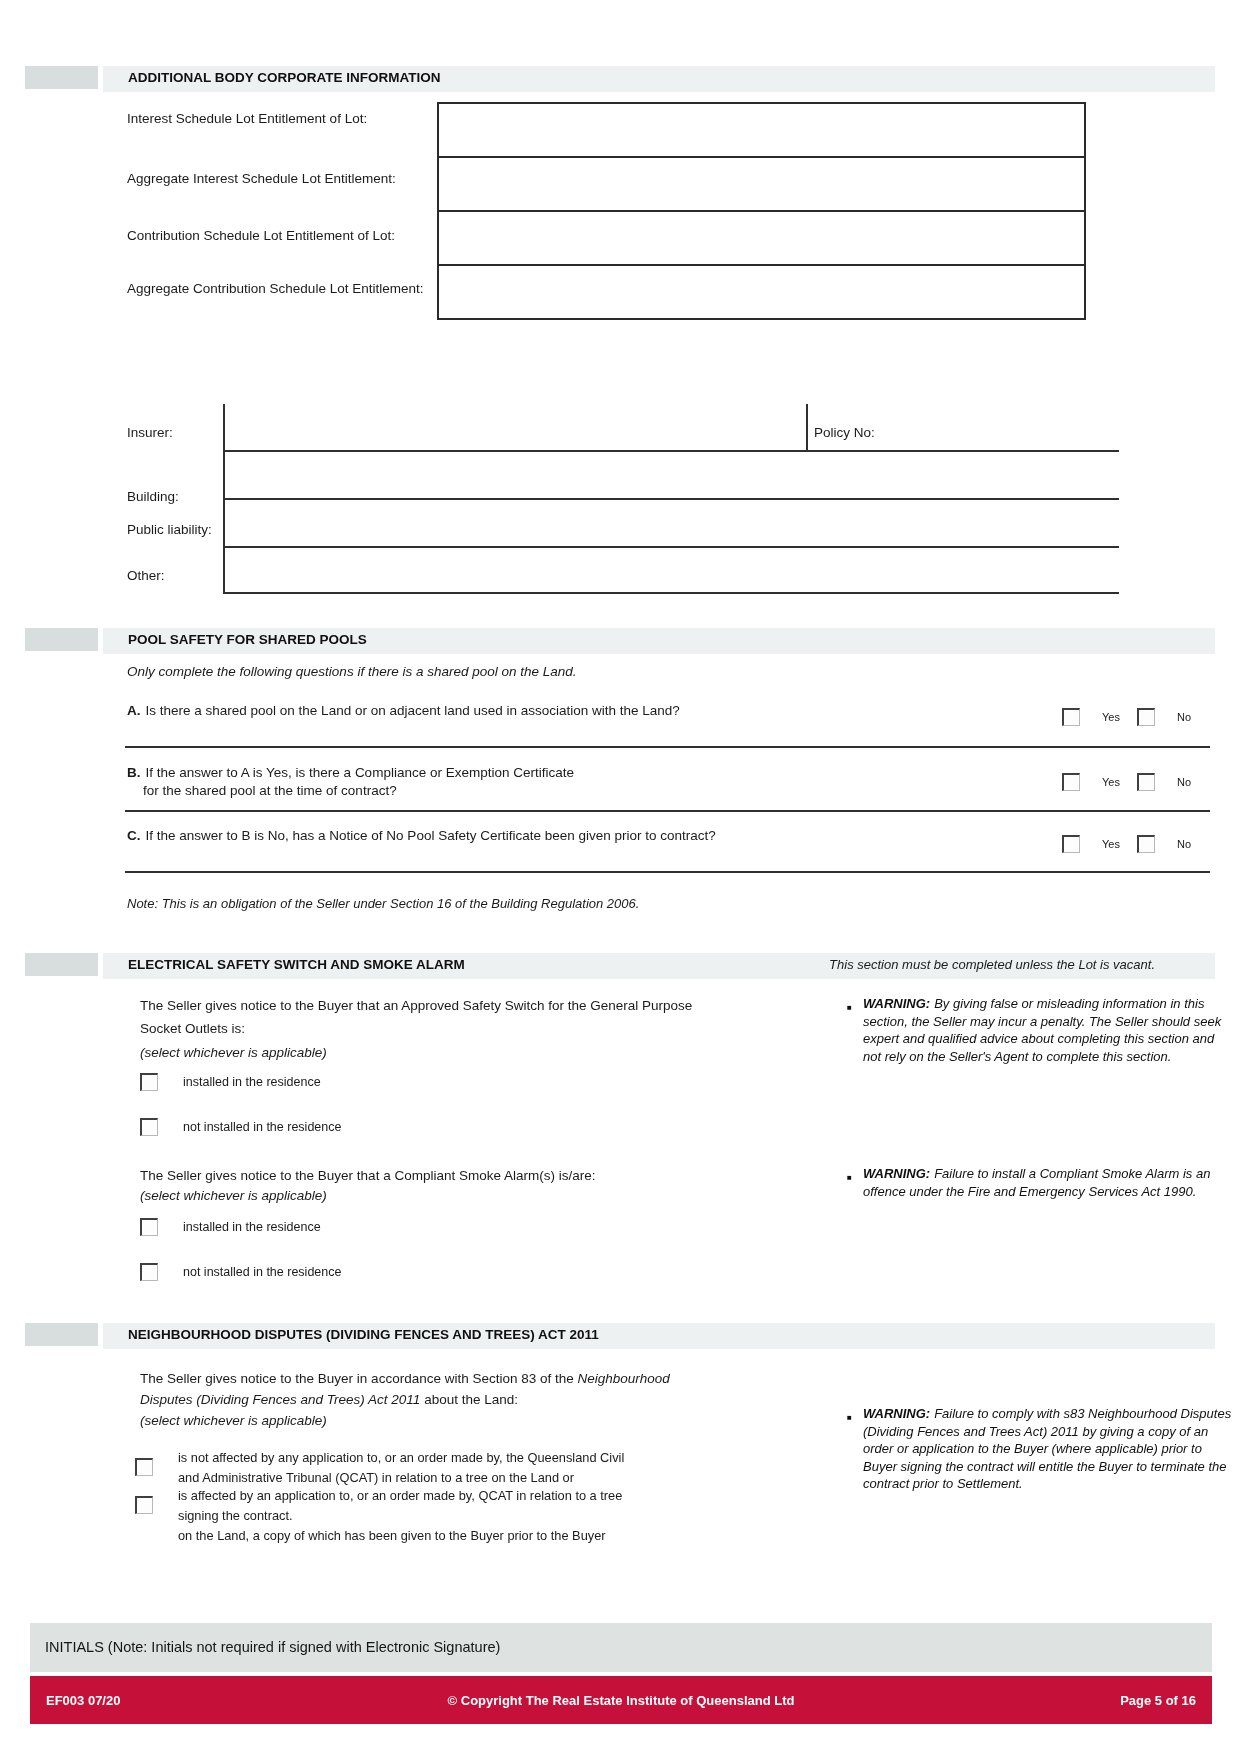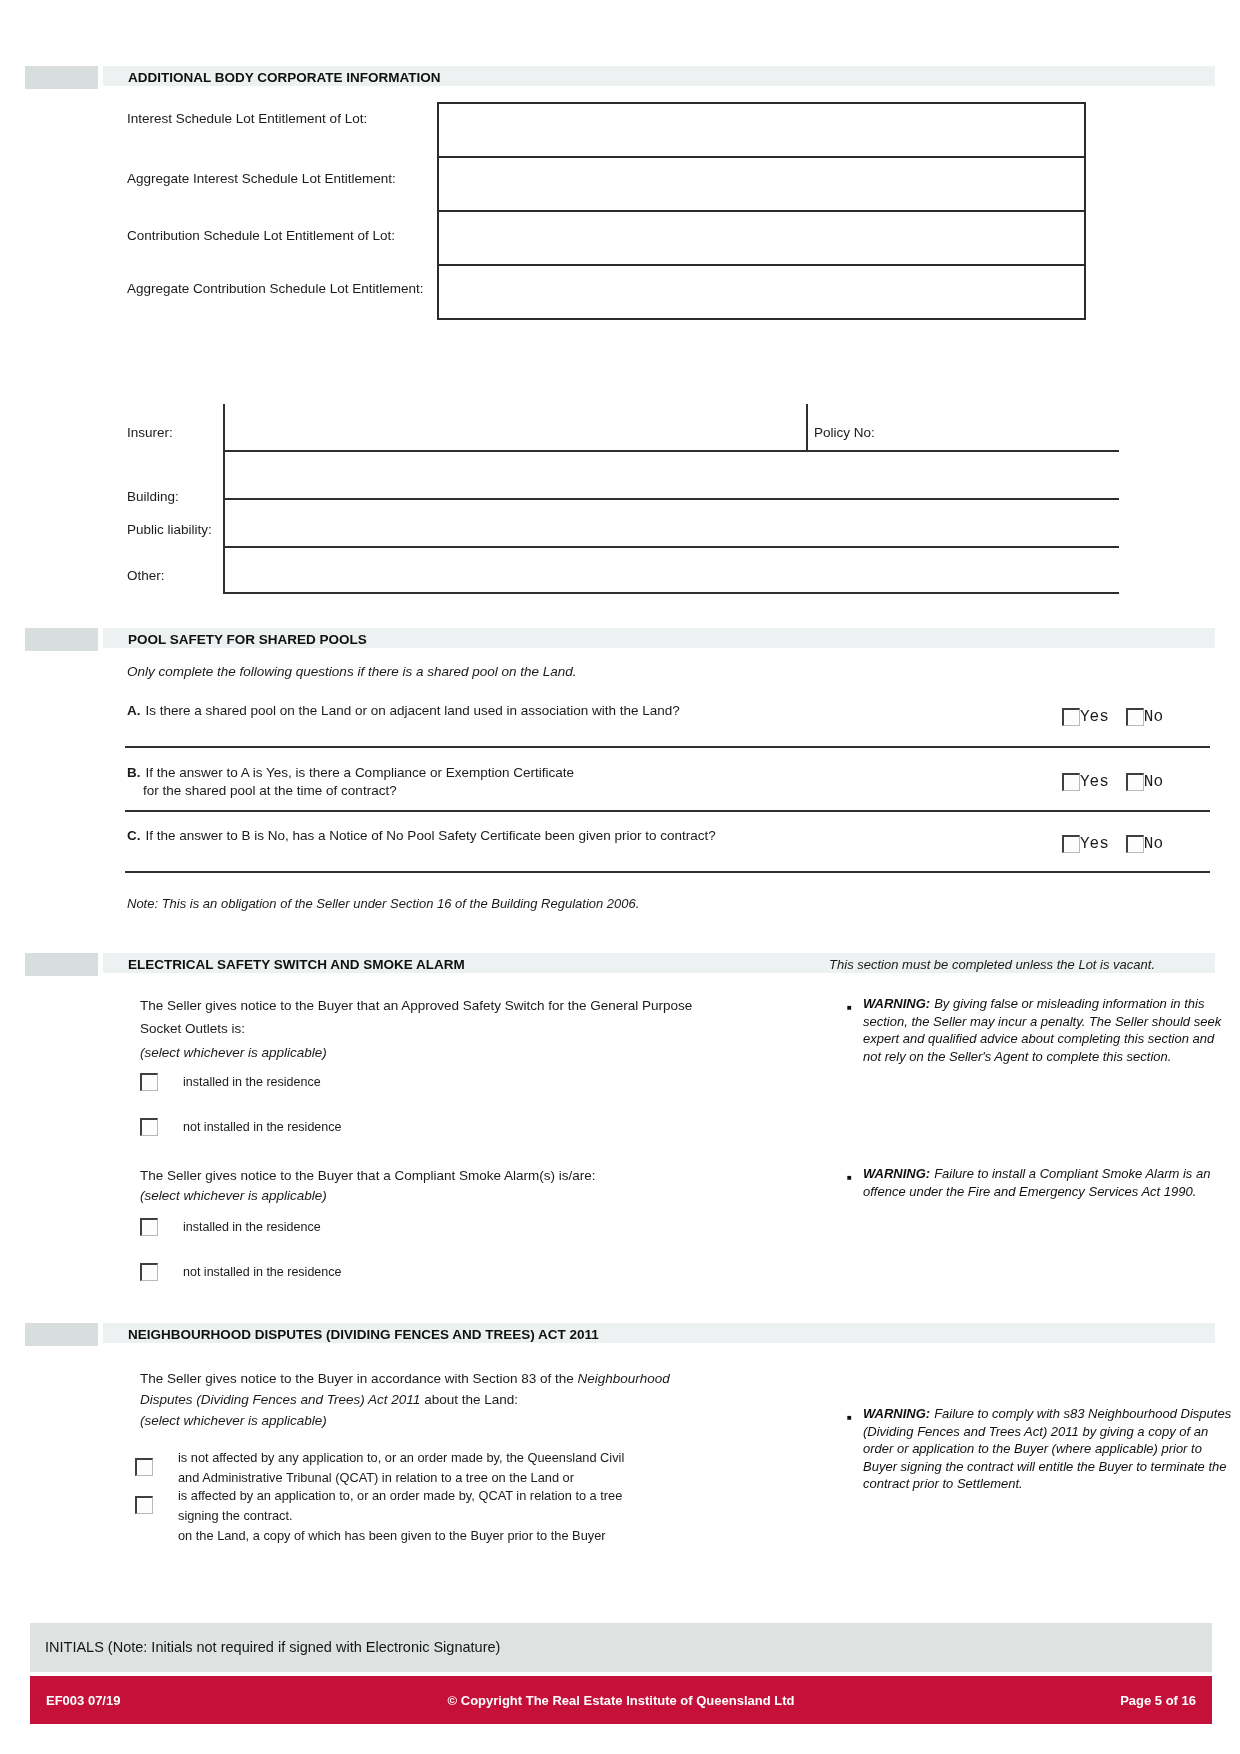--- a/index.html
+++ b/index.html
@@ -3,21 +3,21 @@
 <meta charset="utf-8">
 <style>
   html,body{margin:0;padding:0;background:#f0f0f0;}
   .page{
     position:relative;width:1240px;height:1754px;margin:0 auto;background:#ffffff;
     font-family:"Liberation Sans",sans-serif;color:#1b1b1b;overflow:hidden;
   }
   
   .sec-header{position:absolute;left:25px;width:1190px;height:23px;}
   .sec-tab{position:absolute;left:0;top:0;width:73px;height:23px;background:var(--tab,#d8dedd);}
-  .sec-band{position:absolute;left:78px;top:0;right:0;height:20px;background:var(--band,#eef1f1);}
+  .sec-band{position:absolute;left:78px;top:0;right:0;height:26px;background:var(--band,#eef1f1);}
   .band-title{position:absolute;left:25px;top:0;line-height:23px;font-size:13.5px;font-weight:bold;color:#101010;white-space:nowrap;}
   .band-note{position:absolute;right:60px;top:0;line-height:23px;font-size:13px;font-style:italic;color:#1b1b1b;white-space:nowrap;}
   
   .lbl{position:absolute;font-size:13.5px;line-height:17px;white-space:nowrap;}
   .italic{font-style:italic;}
   .qrow{position:absolute;left:127px;font-size:13.5px;line-height:18px;white-space:nowrap;}
   .qprefix{font-weight:bold;margin-right:5px;}
   .qline2{padding-left:16px;}
   
   .hline{position:absolute;height:2px;background:#2f2f2f;}
@@ -26,21 +26,21 @@
   .boxstack{position:absolute;left:437px;top:102px;width:649px;}
   .fbox{box-sizing:border-box;width:649px;height:56px;border:2px solid #2b2b2b;background:#fff;}
   .fbox + .fbox{margin-top:-2px;}
   
   .cb{
     display:inline-block;box-sizing:border-box;width:18px;height:18px;background:#fdfdfd;
     border:1px solid #b8b8b8;border-top:2px solid #3f3f3f;border-left:2px solid #3f3f3f;
     flex:0 0 auto;
   }
   .yesno{position:absolute;display:flex;align-items:center;}
-  .yesno .ynlabel{font-size:16px;margin-left:0;color:#1b1b1b;font-family:Liberation Mono, monospace;}
+  .yesno .ynlabel{font-size:11px;margin-left:22px;color:#1b1b1b;}
   .yesno .cb-no{margin-left:17px;}
   .optrow{position:absolute;display:flex;align-items:center;gap:16px;}
   .optrow .optlabel{font-size:12.5px;margin-left:9px;white-space:nowrap;}
   
   .warning{position:absolute;font-size:13px;line-height:17.5px;font-style:italic;color:#111;}
   .warning .bullet{position:absolute;left:-16px;top:4px;font-size:8px;font-style:normal;}
   .wprefix{font-weight:bold;margin-right:4px;}
   
   .qcat-text{position:absolute;font-size:12.8px;line-height:20px;}
   .qcat-text div{white-space:nowrap;}
@@ -213,18 +213,18 @@
   <div class="warning" style="left:863px;top:1405px;width:372px;">
     <span class="bullet">■</span>
     <span class="wprefix">WARNING:</span><span>Failure to comply with s83 Neighbourhood Disputes (Dividing Fences and Trees Act) 2011 by giving a copy of an order or application to the Buyer (where applicable) prior to Buyer signing the contract will entitle the Buyer to terminate the contract prior to Settlement.</span>
   </div>
 
   <div class="initials-band">
     <span class="txt">INITIALS (Note: Initials not required if signed with Electronic Signature)</span>
   </div>
 
   <div class="footer-bar">
-    <span>EF003 07/19</span>
+    <span>EF003 07/20</span>
     <span class="footer-center">© Copyright The Real Estate Institute of Queensland Ltd</span>
     <span>Page 5 of 16</span>
   </div>
 
 </div>
 
 </body></html>

